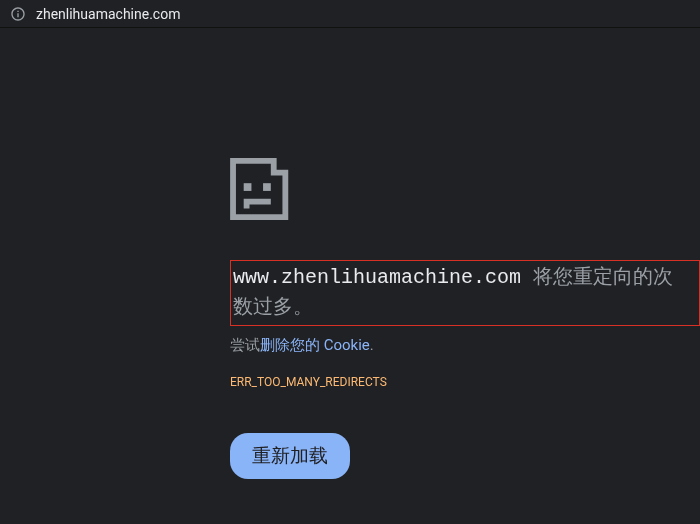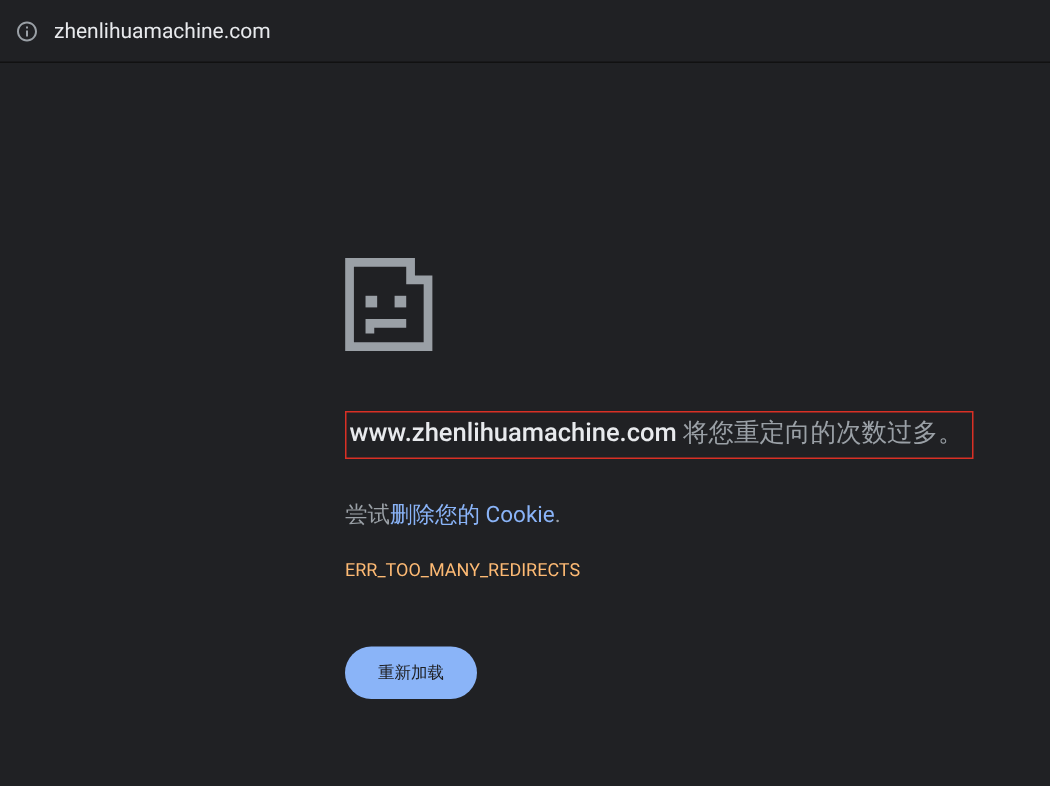--- a/index.html
+++ b/index.html
@@ -9,21 +9,21 @@
     }
     body {
       width: 700px;
       height: 524px;
       background: #202124;
       font-family: -apple-system, BlinkMacSystemFont, "Segoe UI", Roboto, sans-serif;
       overflow: hidden;
     }
     .address-bar {
       background: #202124;
-      height: 42px;
+      height: 28px;
       display: flex;
       align-items: center;
       padding: 0 8px;
       border-bottom: 1px solid #111;
     }
     .info-icon-wrap {
       width: 20px;
       height: 20px;
       display: flex;
       align-items: center;
@@ -54,26 +54,27 @@
       height: 62px;
     }
     .heading {
       color: #9aa0a6;
       font-size: 22px;
       font-weight: 400;
       margin-bottom: 24px;
     }
     .message-line {
       color: #9aa0a6;
-      font-size: 17px;
+      font-size: 20px;
       line-height: 1.5;
-      margin-bottom: 28px;
+      margin-bottom: 10px;
       display: inline-block;
       border: 1.5px solid #d93025;
       padding: 2px 6px 2px 2px;
+      font-family: Liberation Mono, monospace;
     }
     .message-line .bold {
       color: #e8eaed;
       font-weight: 500;
     }
     .suggestion {
       color: #9aa0a6;
       font-size: 15px;
       margin-bottom: 20px;
     }
@@ -85,21 +86,21 @@
       color: #fdba74;
       font-size: 12px;
       margin-bottom: 44px;
     }
     .reload-btn {
       background: #8ab4f8;
       color: #202124;
       border: none;
       border-radius: 18px;
       padding: 10px 22px;
-      font-size: 11px;
+      font-size: 19px;
       font-weight: 500;
       cursor: pointer;
     }
   </style>
 </head>
 <body>
 
 <div class="address-bar">
   <span class="info-icon-wrap">
     <svg viewBox="0 0 24 24">

